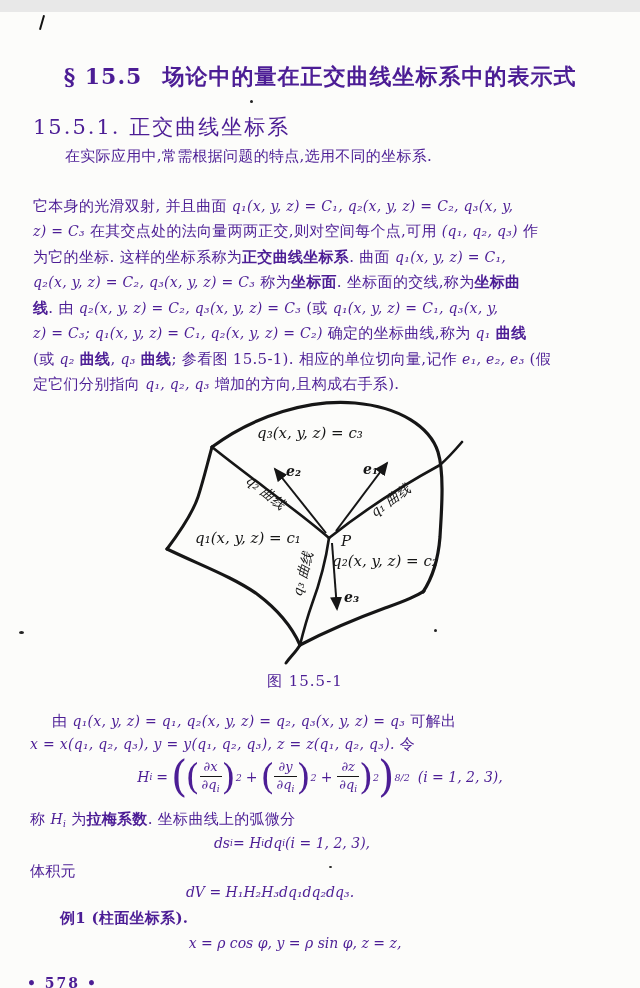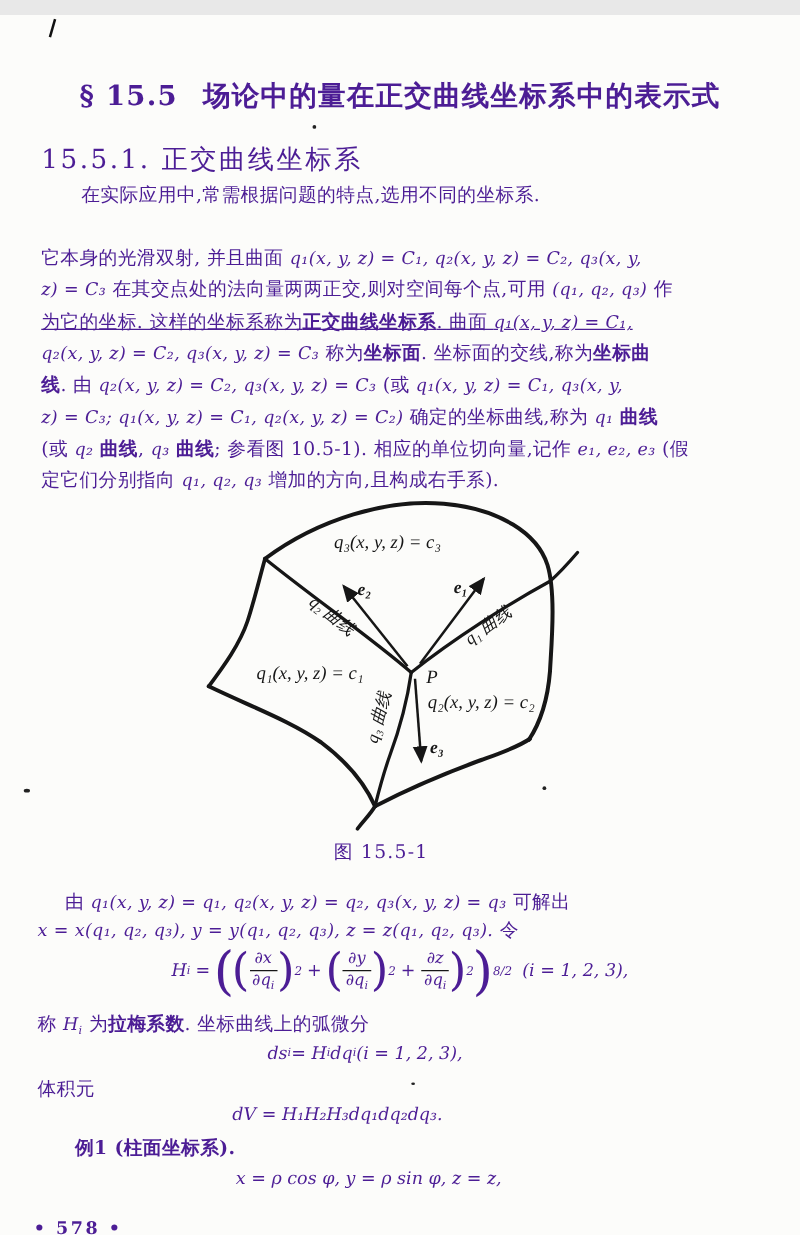--- a/index.html
+++ b/index.html
@@ -19,21 +19,21 @@
   .fr .n{display:block;border-bottom:1.4px solid #161616;padding:0 4px 1px;}
   .fr .d{display:block;padding-top:1px;}
   .bp{font-family:"DejaVu Serif",serif;font-size:36px;font-weight:400;line-height:1;vertical-align:middle;margin:0 -1px;}
   .bp2{font-size:42px;}
   .sup{font-style:italic;font-family:"DejaVu Serif",serif;font-size:9.5px;vertical-align:15px;margin-left:1px;}
   .sups{font-style:italic;font-family:"DejaVu Serif",serif;font-size:9.5px;vertical-align:10px;margin-left:1px;}
   .caption{top:659px;left:267px;font-size:15px;letter-spacing:1px;}
   .footer{top:963px;left:27px;font-size:14px;font-weight:bold;letter-spacing:2px;}
   .speck{position:absolute;background:#222;border-radius:50%;}
   .squiggle{position:absolute;left:41px;top:3px;width:2px;height:15px;background:#111;transform:rotate(16deg);}
-  figure{margin:0;font-family:Liberation Serif, serif;}
+  figure{margin:0;}
   .fig{left:55px;top:385px;width:480px;height:274px;}
   svg text{fill:#161616;}
 </style>
 </head>
 <body>
 
 <div class="page">
 
   <div class="squiggle"></div>
   <div class="speck" style="left:250px;top:88px;width:3px;height:3px;"></div>
@@ -44,25 +44,25 @@
   <div class="abs title">
     <span>§ 15.5</span><span class="gap"></span><span>场论中的量在正交曲线坐标系中的表示式</span>
   </div>
 
   <div class="abs h2">15.5.1. 正交曲线坐标系</div>
 
   <div class="abs bl" style="top:134px;left:65px;">在实际应用中,常需根据问题的特点,选用不同的坐标系.</div>
 
   <div class="abs bl" style="top:184px;left:33px;"><span class="c">它本身的光滑双射, 并且曲面 </span><span class="m">q₁(x, y, z) = C₁,  q₂(x, y, z) = C₂,  q₃(x, y,</span></div>
   <div class="abs bl" style="top:209px;left:33px;"><span class="m">z) = C₃</span><span class="c"> 在其交点处的法向量两两正交,则对空间每个点,可用 </span><span class="m">(q₁, q₂, q₃)</span><span class="c"> 作</span></div>
-  <div class="abs bl" style="top:235px;left:33px;text-decoration:underline;"><span class="c">为它的坐标.  这样的坐标系称为</span><span class="cb">正交曲线坐标系</span><span class="c">.  曲面 </span><span class="m">q₁(x, y, z) = C₁,</span></div>
+  <div class="abs bl" style="top:235px;left:33px;"><span class="c">为它的坐标.  这样的坐标系称为</span><span class="cb">正交曲线坐标系</span><span class="c">.  曲面 </span><span class="m">q₁(x, y, z) = C₁,</span></div>
   <div class="abs bl" style="top:260px;left:33px;"><span class="m">q₂(x, y, z) = C₂,  q₃(x, y, z) = C₃</span><span class="c"> 称为</span><span class="cb">坐标面</span><span class="c">.  坐标面的交线,称为</span><span class="cb">坐标曲</span></div>
   <div class="abs bl" style="top:286px;left:33px;"><span class="cb">线</span><span class="c">. 由 </span><span class="m">q₂(x, y, z) = C₂,  q₃(x, y, z) = C₃</span><span class="c"> (或 </span><span class="m">q₁(x, y, z) = C₁,  q₃(x, y,</span></div>
   <div class="abs bl" style="top:311px;left:33px;text-align:right;"><span class="m">z) = C₃;  q₁(x, y, z) = C₁,  q₂(x, y, z) = C₂)</span><span class="c"> 确定的坐标曲线,称为 </span><span class="m">q₁</span><span class="c"> </span><span class="cb">曲线</span></div>
-  <div class="abs bl" style="top:337px;left:33px;"><span class="c">(或 </span><span class="m">q₂</span><span class="c"> </span><span class="cb">曲线</span><span class="c">, </span><span class="m">q₃</span><span class="c"> </span><span class="cb">曲线</span><span class="c">; 参看图 10.5-1).  相应的单位切向量,记作 </span><span class="m">e₁, e₂, e₃</span><span class="c"> (假</span></div>
+  <div class="abs bl" style="top:337px;left:33px;"><span class="c">(或 </span><span class="m">q₂</span><span class="c"> </span><span class="cb">曲线</span><span class="c">, </span><span class="m">q₃</span><span class="c"> </span><span class="cb">曲线</span><span class="c">; 参看图 15.5-1).  相应的单位切向量,记作 </span><span class="m">e₁, e₂, e₃</span><span class="c"> (假</span></div>
   <div class="abs bl" style="top:362px;left:33px;"><span class="c">定它们分别指向 </span><span class="m">q₁, q₂, q₃</span><span class="c"> 增加的方向,且构成右手系).</span></div>
 
   <figure class="abs fig">
     <svg width="480" height="274" viewBox="0 0 480 274">
       <defs>
         <marker id="ah" markerWidth="9" markerHeight="8" refX="6" refY="3" orient="auto">
           <path d="M0,0 L7,3 L0,6 Z" fill="#161616"></path>
         </marker>
       </defs>
 

